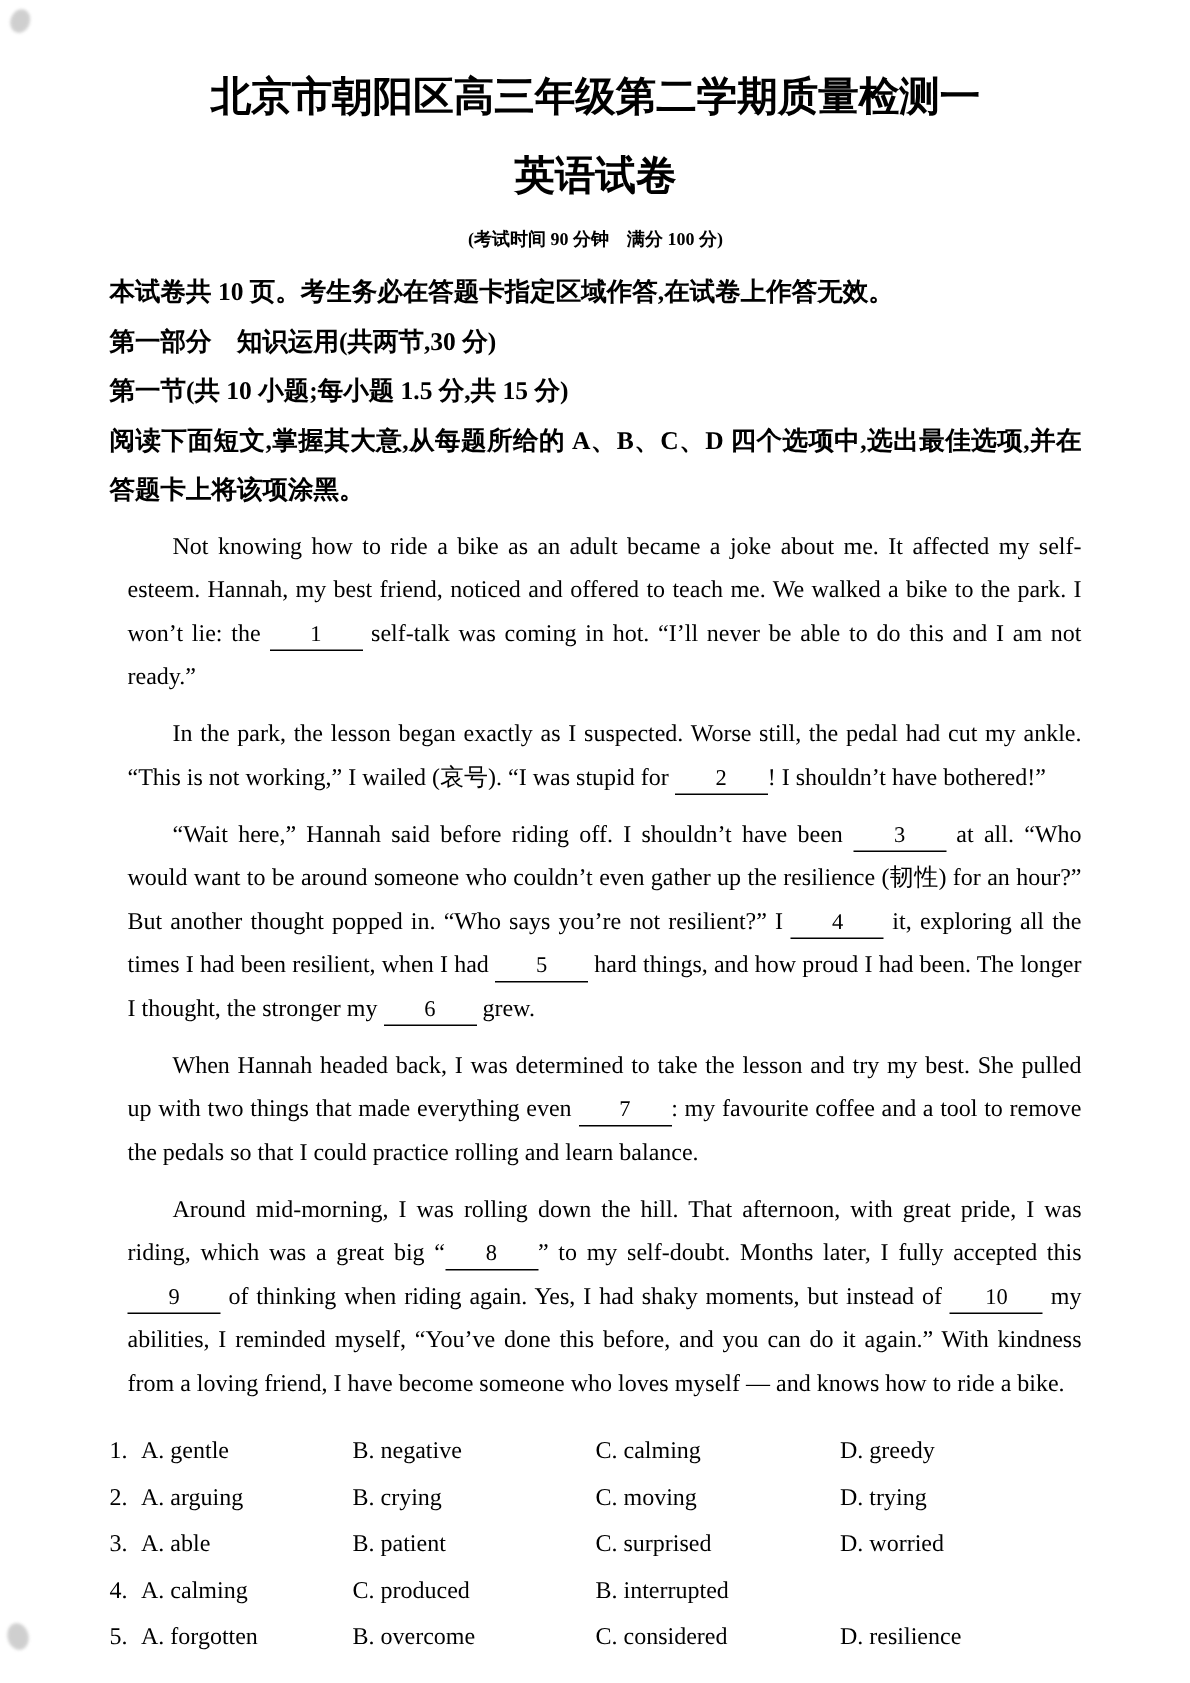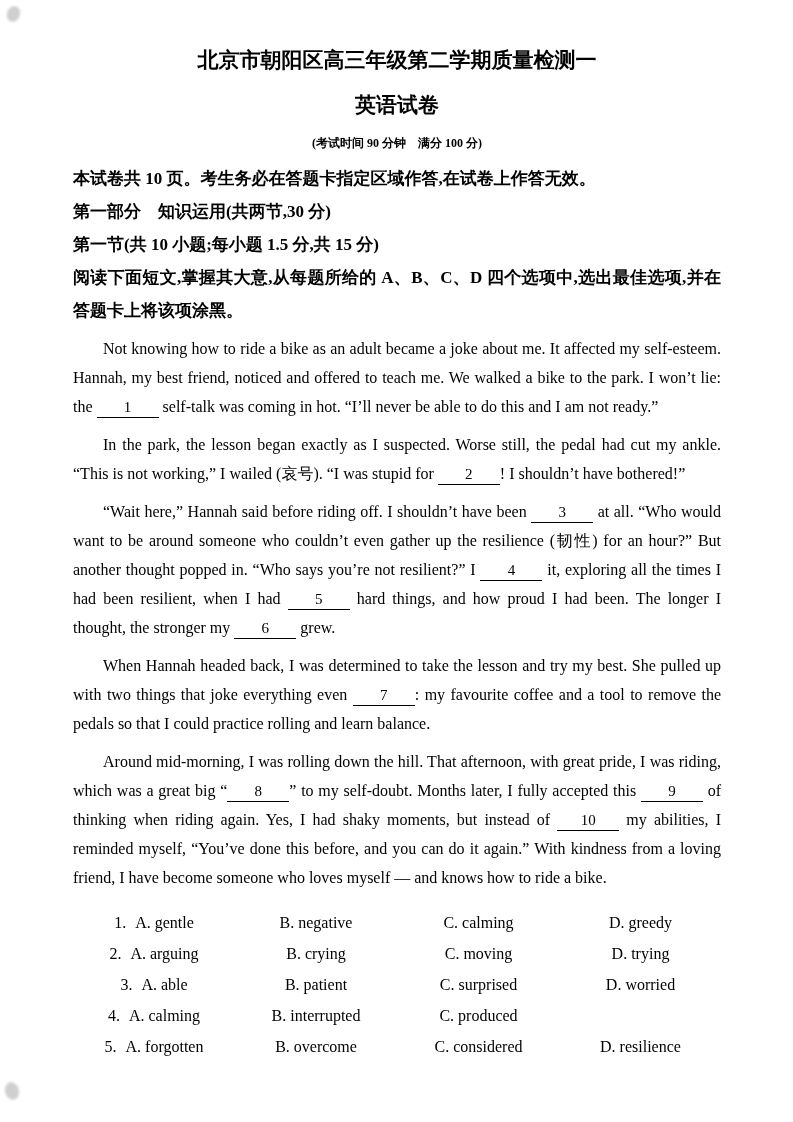--- a/index.html
+++ b/index.html
@@ -6,44 +6,44 @@
   html, body { margin: 0; padding: 0; }
   body {
     width: 793px; height: 1122px;
     background: #ffffff; color: #000000;
     position: relative; overflow: hidden;
     font-family: "Liberation Serif", "DejaVu Serif", serif;
   }
   .page { padding: 46px 72px 0 73px; }
 
   .title {
-    text-align: center; font-size: 21px; font-weight: 700; line-height: 1.35;
+    text-align: center; font-size: 27px; font-weight: 700; line-height: 1.35;
   }
   .subtitle { margin-top: 17px; }
   .exam-info {
     text-align: center; font-weight: 700; font-size: 12px; margin-top: 15px;
   }
 
   .instructions { margin-top: 10px; font-weight: 700; font-size: 17px; }
   .instr { line-height: 33px; text-align: justify; }
 
   .passage { margin-top: 7px; font-size: 16px; }
   .para {
-    margin: 0 0 9px 0; line-height: 29px;
+    margin: 0 0 9px 12px; line-height: 29px;
     text-align: justify; text-indent: 30px;
   }
   .blank {
     display: inline-block; min-width: 62px; text-align: center;
     border-bottom: 1px solid #000; text-indent: 0;
     line-height: 20px; vertical-align: baseline;
   }
   .blank-num { font-size: 15px; }
 
   .questions { margin-top: 15px; font-size: 16px; }
-  .q-row { display: grid; grid-template-columns: 162px 162px 163px auto; line-height: 31px; text-align: center; }
+  .q-row { display: grid; grid-template-columns: 162px 162px 163px auto; line-height: 31px; }
   .q-a { margin-left: 9px; }
 
   .artifact {
     position: absolute; background: #8a8a8a; opacity: 0.4;
     border-radius: 50%; filter: blur(1px);
   }
   .artifact-top { left: 7px; top: 6px; width: 13px; height: 16px; transform: rotate(20deg); }
   .artifact-bottom { left: 5px; top: 1082px; width: 14px; height: 18px; transform: rotate(-15deg); }
 </style>
 </head>
@@ -66,21 +66,21 @@
   </div>
 
   <div class="passage">
 
     <p class="para"><span>Not knowing how to ride a bike as an adult became a joke about me. It affected my self-esteem. Hannah, my best friend, noticed and offered to teach me. We walked a bike to the park. I won’t lie: the </span><span class="blank"><span class="blank-num">1</span></span><span> self-talk was coming in hot. “I’ll never be able to do this and I am not ready.”</span></p>
 
     <p class="para"><span>In the park, the lesson began exactly as I suspected. Worse still, the pedal had cut my ankle. “This is not working,” I wailed (哀号). “I was stupid for </span><span class="blank"><span class="blank-num">2</span></span><span>! I shouldn’t have bothered!”</span></p>
 
     <p class="para"><span>“Wait here,” Hannah said before riding off. I shouldn’t have been </span><span class="blank"><span class="blank-num">3</span></span><span> at all. “Who would want to be around someone who couldn’t even gather up the resilience (韧性) for an hour?” But another thought popped in. “Who says you’re not resilient?” I </span><span class="blank"><span class="blank-num">4</span></span><span> it, exploring all the times I had been resilient, when I had </span><span class="blank"><span class="blank-num">5</span></span><span> hard things, and how proud I had been. The longer I thought, the stronger my </span><span class="blank"><span class="blank-num">6</span></span><span> grew.</span></p>
 
-    <p class="para"><span>When Hannah headed back, I was determined to take the lesson and try my best. She pulled up with two things that joke everything even </span><span class="blank"><span class="blank-num">7</span></span><span>: my favourite coffee and a tool to remove the pedals so that I could practice rolling and learn balance.</span></p>
+    <p class="para"><span>When Hannah headed back, I was determined to take the lesson and try my best. She pulled up with two things that made everything even </span><span class="blank"><span class="blank-num">7</span></span><span>: my favourite coffee and a tool to remove the pedals so that I could practice rolling and learn balance.</span></p>
 
     <p class="para"><span>Around mid-morning, I was rolling down the hill. That afternoon, with great pride, I was riding, which was a great big “</span><span class="blank"><span class="blank-num">8</span></span><span>” to my self-doubt. Months later, I fully accepted this </span><span class="blank"><span class="blank-num">9</span></span><span> of thinking when riding again. Yes, I had shaky moments, but instead of </span><span class="blank"><span class="blank-num">10</span></span><span> my abilities, I reminded myself, “You’ve done this before, and you can do it again.” With kindness from a loving friend, I have become someone who loves myself — and knows how to ride a bike.</span></p>
 
   </div>
 
   <div class="questions">
 
     <div class="q-row">
       <div class="q-cell"><span class="q-num">1.</span><span class="q-a">A. gentle</span></div>
       <div class="q-cell">B. negative</div>
@@ -97,22 +97,22 @@
 
     <div class="q-row">
       <div class="q-cell"><span class="q-num">3.</span><span class="q-a">A. able</span></div>
       <div class="q-cell">B. patient</div>
       <div class="q-cell">C. surprised</div>
       <div class="q-cell">D. worried</div>
     </div>
 
     <div class="q-row">
       <div class="q-cell"><span class="q-num">4.</span><span class="q-a">A. calming</span></div>
+      <div class="q-cell">C. produced</div>
       <div class="q-cell">B. interrupted</div>
-      <div class="q-cell">C. produced</div>
     </div>
 
     <div class="q-row">
       <div class="q-cell"><span class="q-num">5.</span><span class="q-a">A. forgotten</span></div>
       <div class="q-cell">B. overcome</div>
       <div class="q-cell">C. considered</div>
       <div class="q-cell">D. resilience</div>
     </div>
 
   </div>

